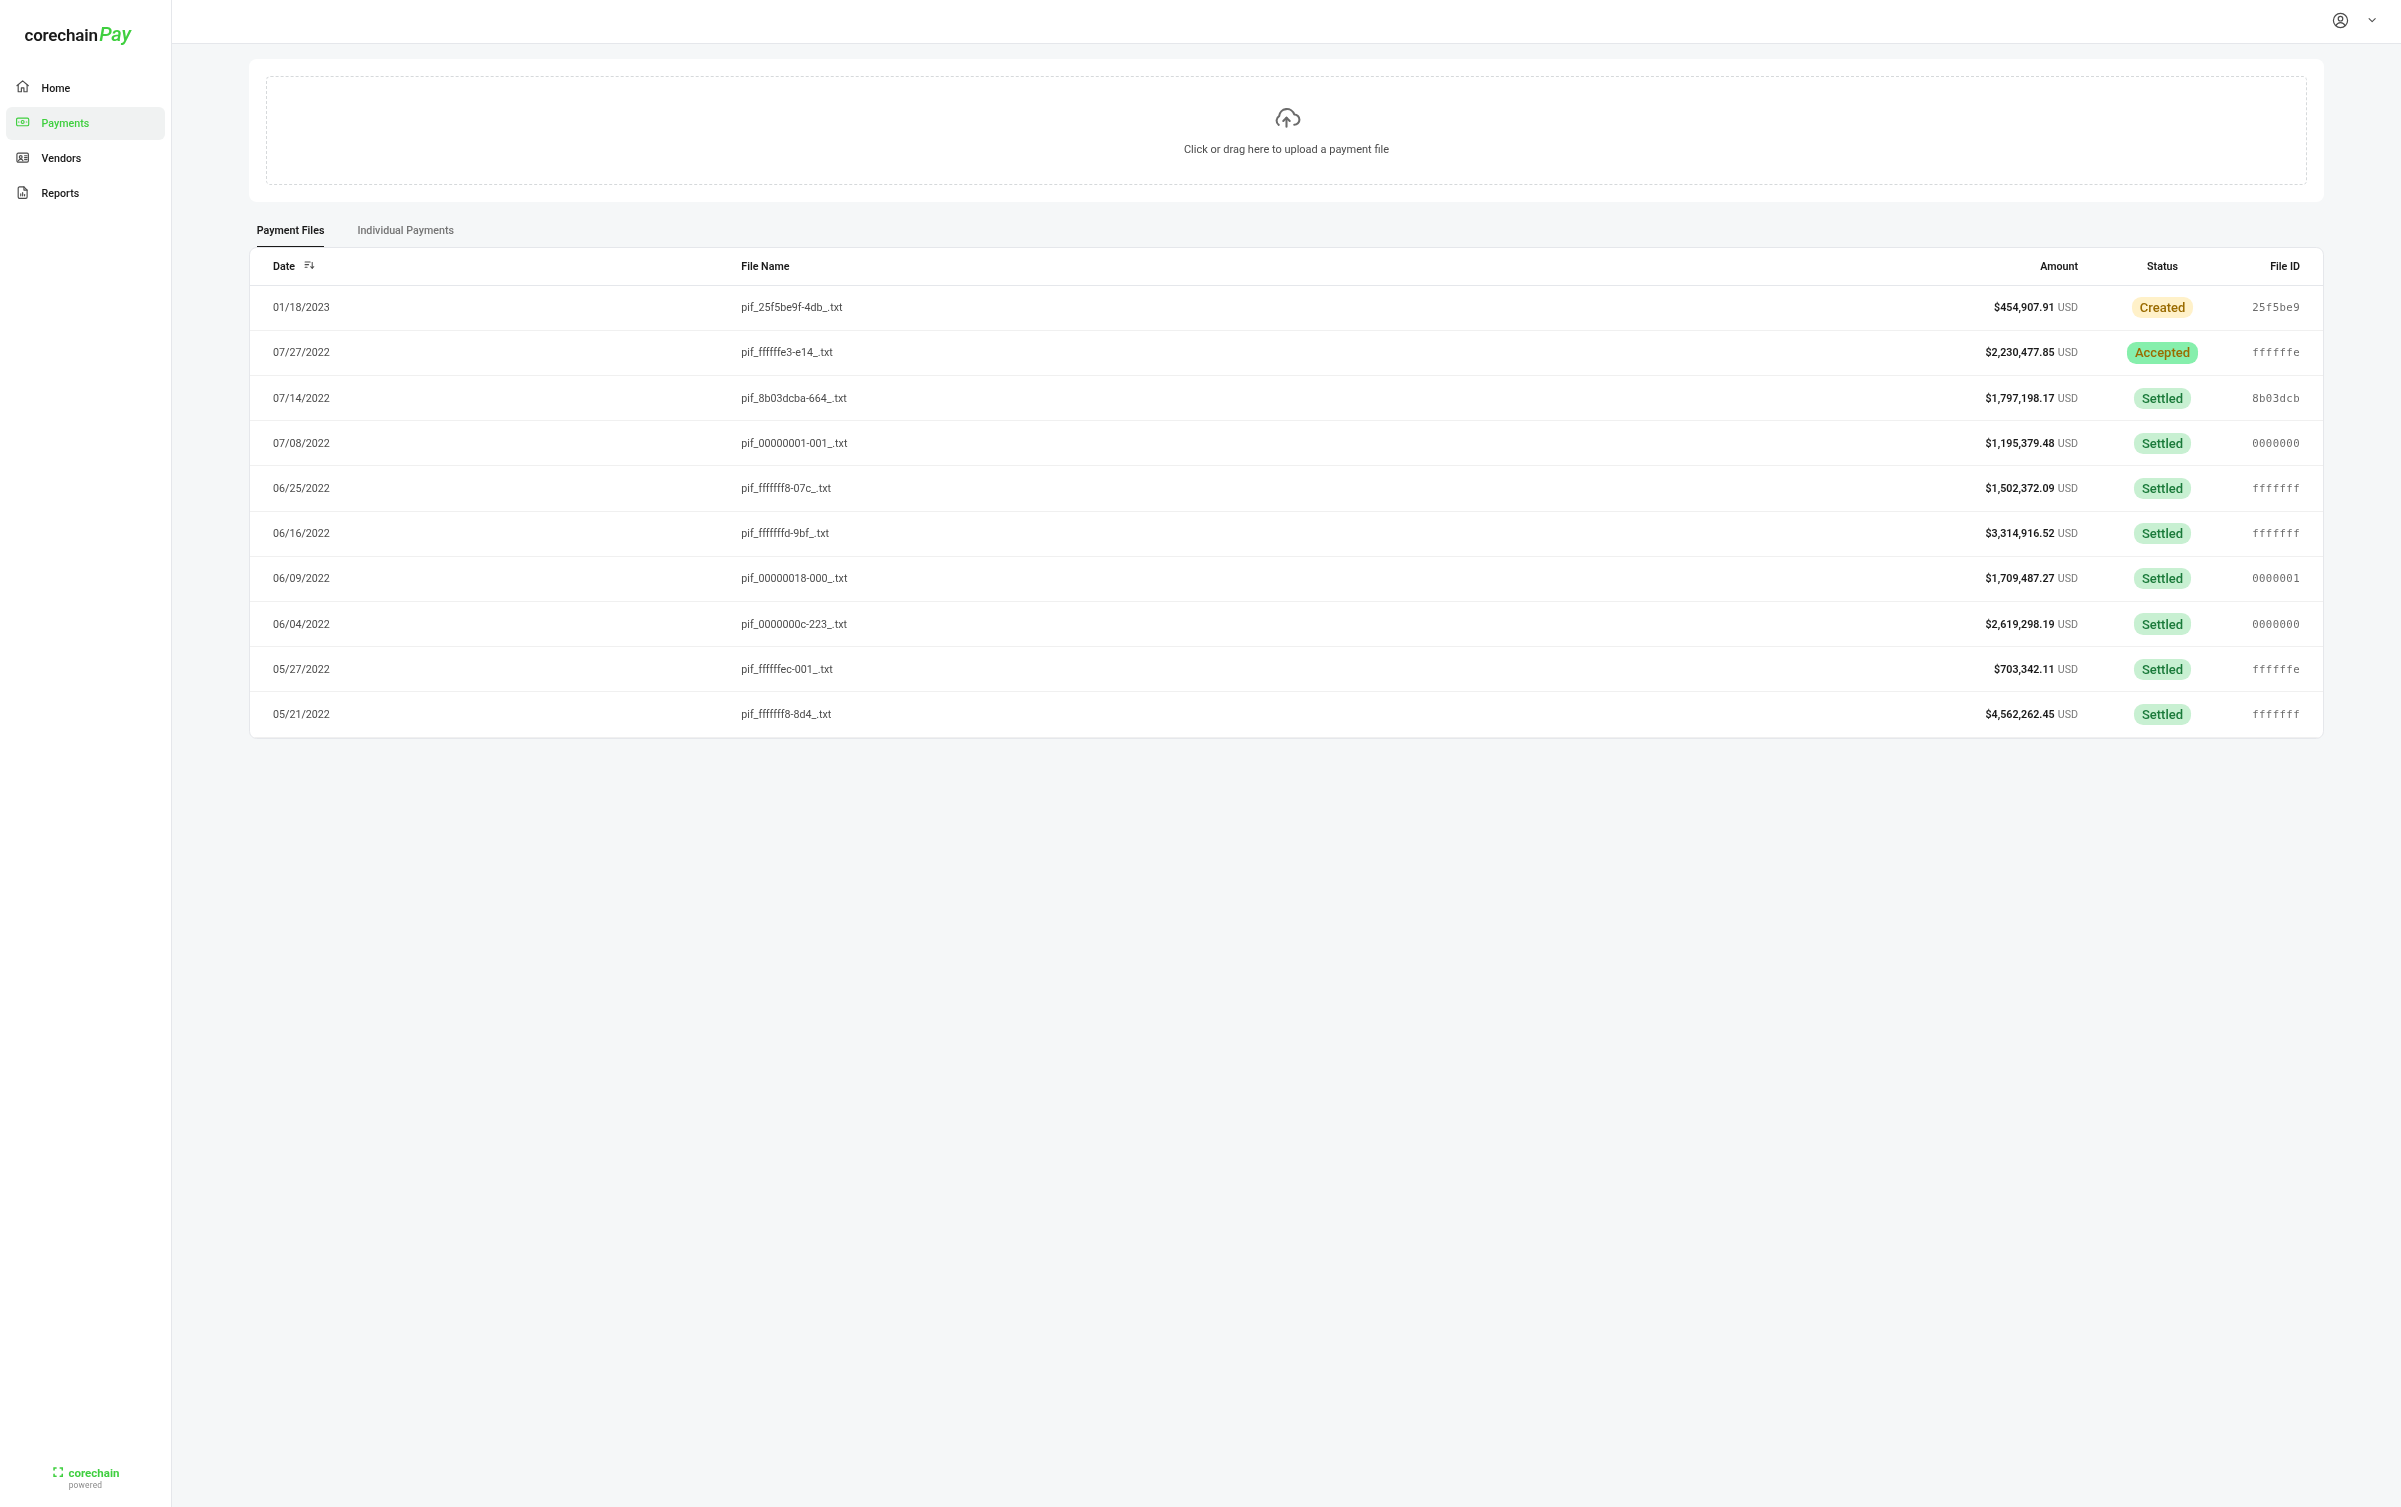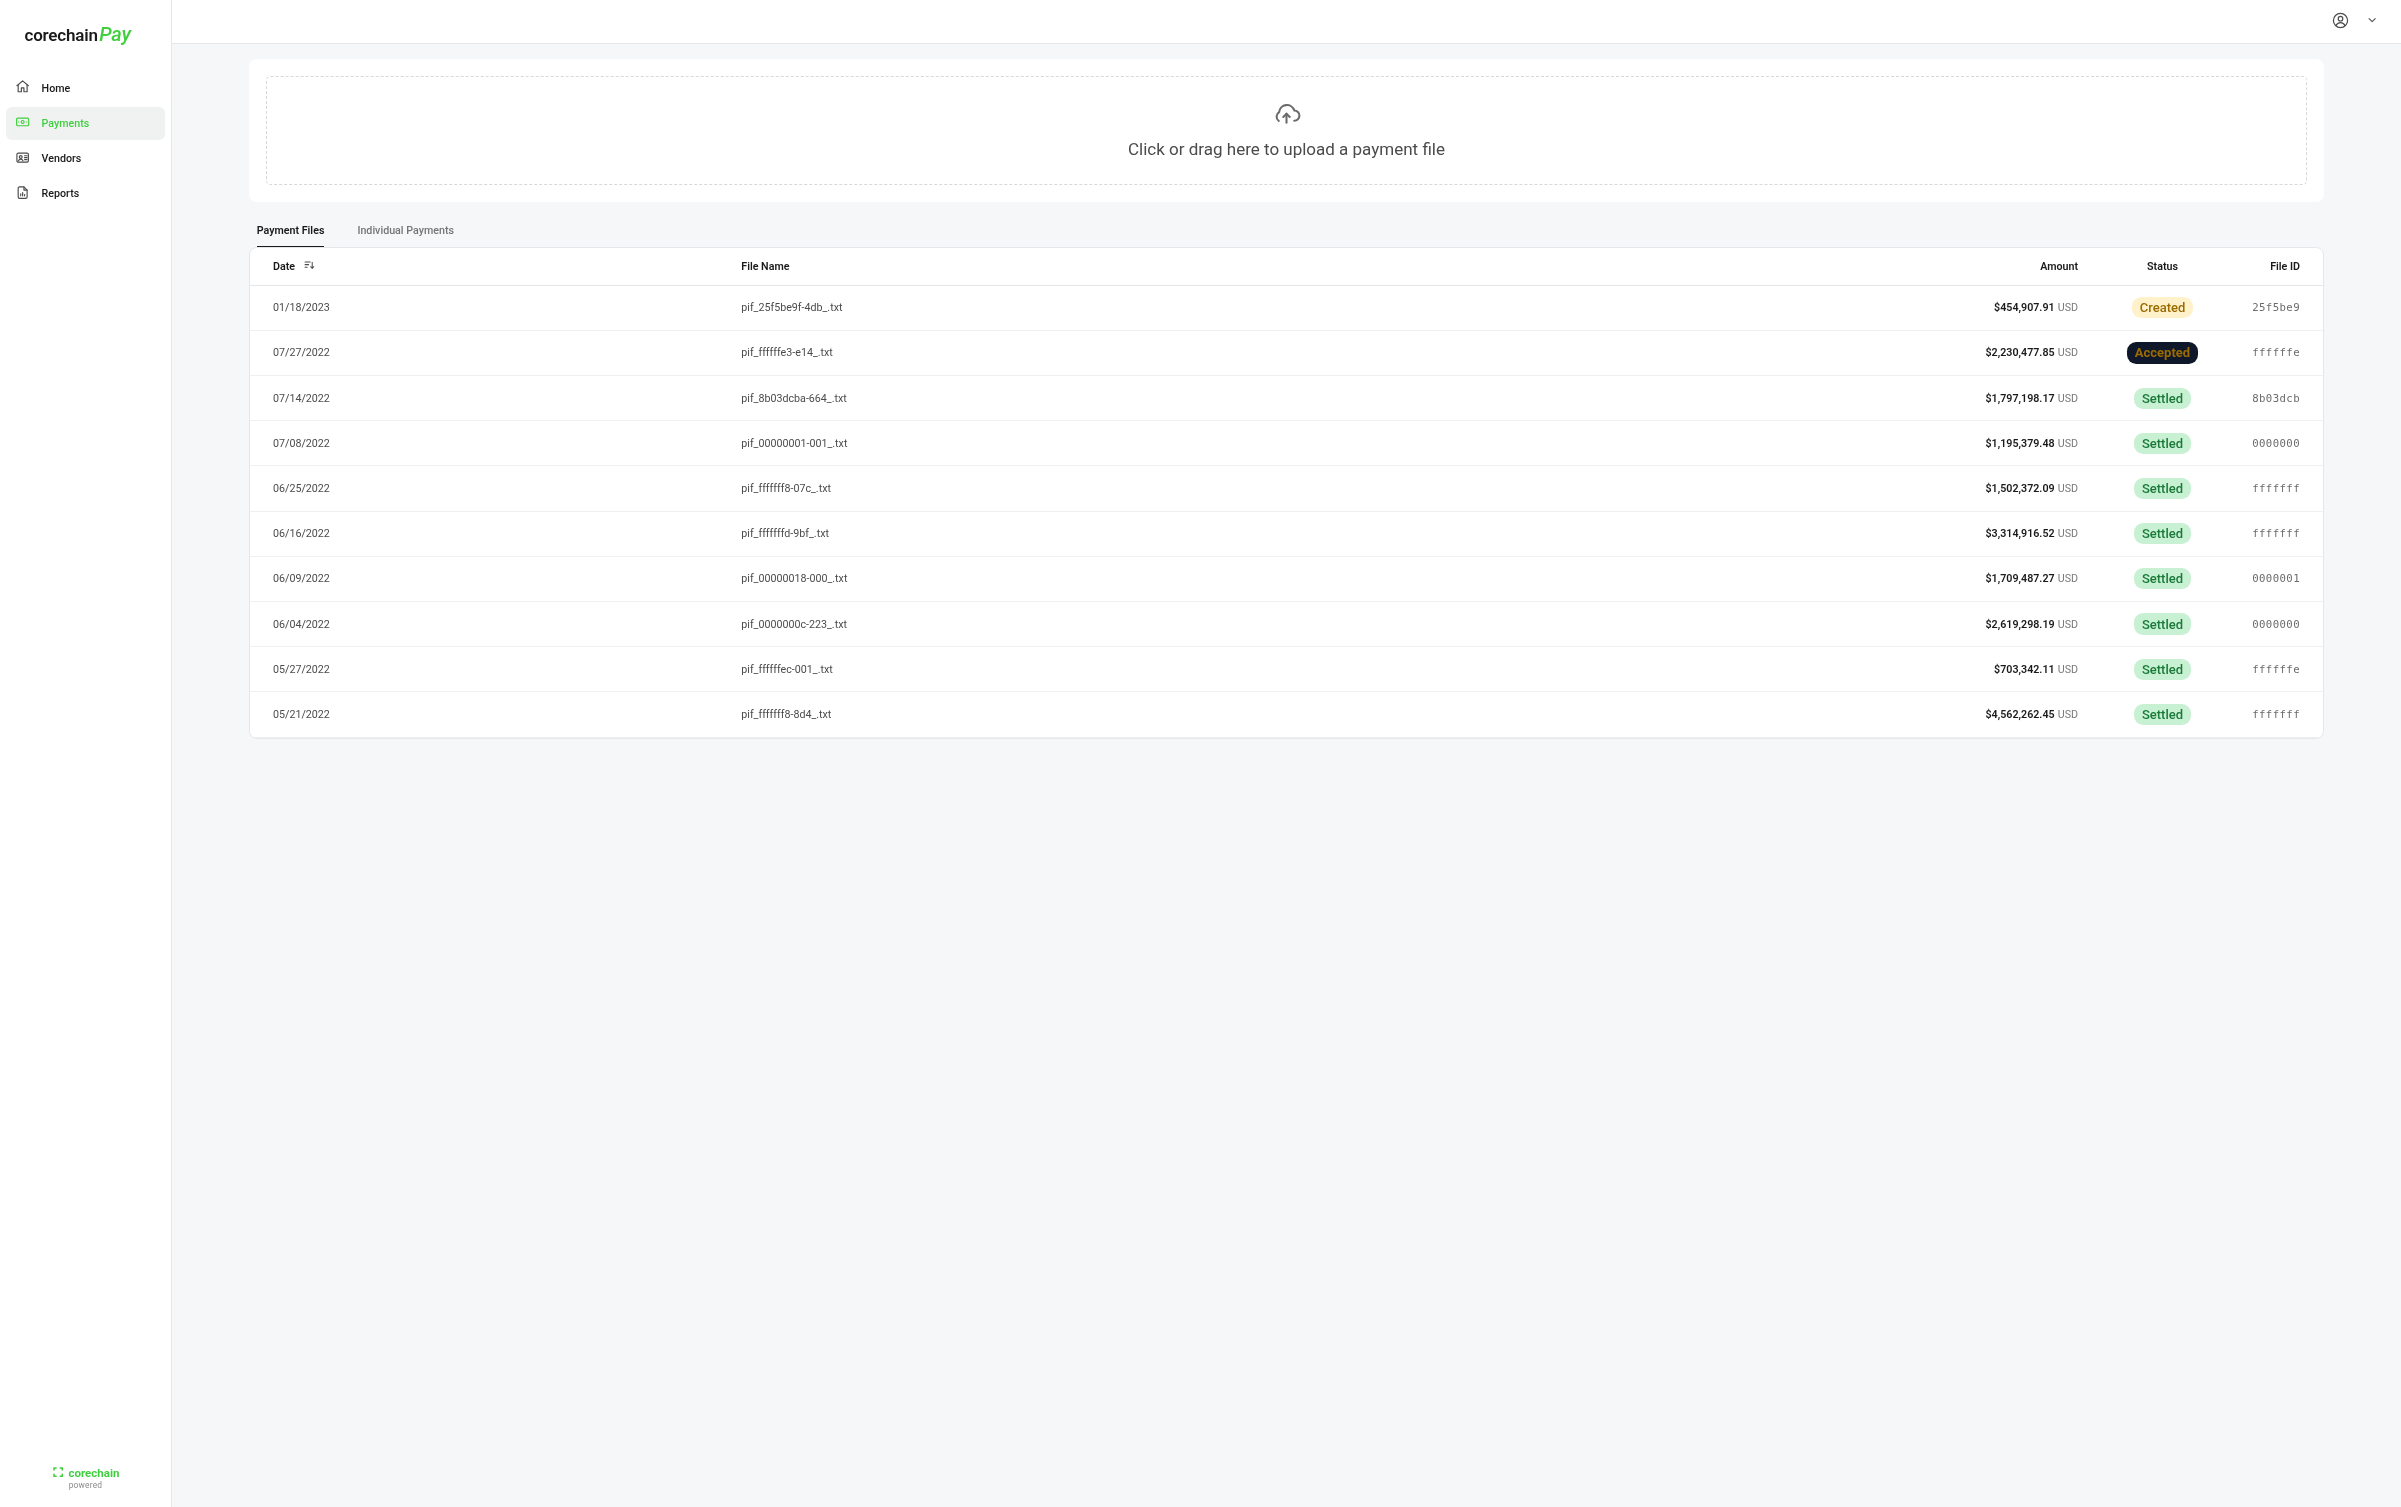--- a/index.html
+++ b/index.html
@@ -165,21 +165,21 @@
     td.amount .cur { color: #7a7a7a; margin-left: 3.1px; }
     td.fileid { font-family: ui-monospace, Menlo, Consolas, monospace; color: #6b6b6b; letter-spacing: 0.4px; }
     .badge {
       display: inline-block;
       padding: 3.1px 7.7px;
       border-radius: 9.2px;
       font-size: 13px;
       font-weight: 500;
     }
     .badge.Created { background: #fff1c9; color: #9a6b00; }
-    .badge.Accepted { background: #0f172a; color: #9a6b00; font-weight: bold; }
+    .badge.Accepted { background: #86efac; color: #9a6b00; }
     .badge.Settled { background: #c8f0d2; color: #1a7a3a; }
   </style>
 </head>
 <body>
 
 <aside class="sidebar">
   <div class="logo-area">
     <span class="brand">
       <span class="chain">corechain</span><span class="pay">Pay</span>
     </span>
@@ -258,21 +258,21 @@
   <div class="content">
     <div class="upload-card">
       <div class="upload-drop">
         <span>
           <svg width="31" height="26" viewBox="0 0 24 20" fill="none" stroke="#6b6b6b" stroke-width="1.6" stroke-linecap="round" stroke-linejoin="round">
             <path d="M18 14.5a4 4 0 0 0 0-8 6 6 0 0 0-11.7 1.3A4 4 0 0 0 6 14.5"></path>
             <path d="M12 16V9"></path>
               <path d="M9.5 11.5L12 9l2.5 2.5"></path>
           </svg>
         </span>
-        <span style="font-size:17px;">Click or drag here to upload a payment file</span>
+        <span style="font-size:11px;">Click or drag here to upload a payment file</span>
       </div>
     </div>
 
     <div class="tabs" id="tabs">
         <div class="tab active">Payment Files</div>
         <div class="tab">Individual Payments</div>
       </div>
 
     <div class="table-wrap">
       <table>

